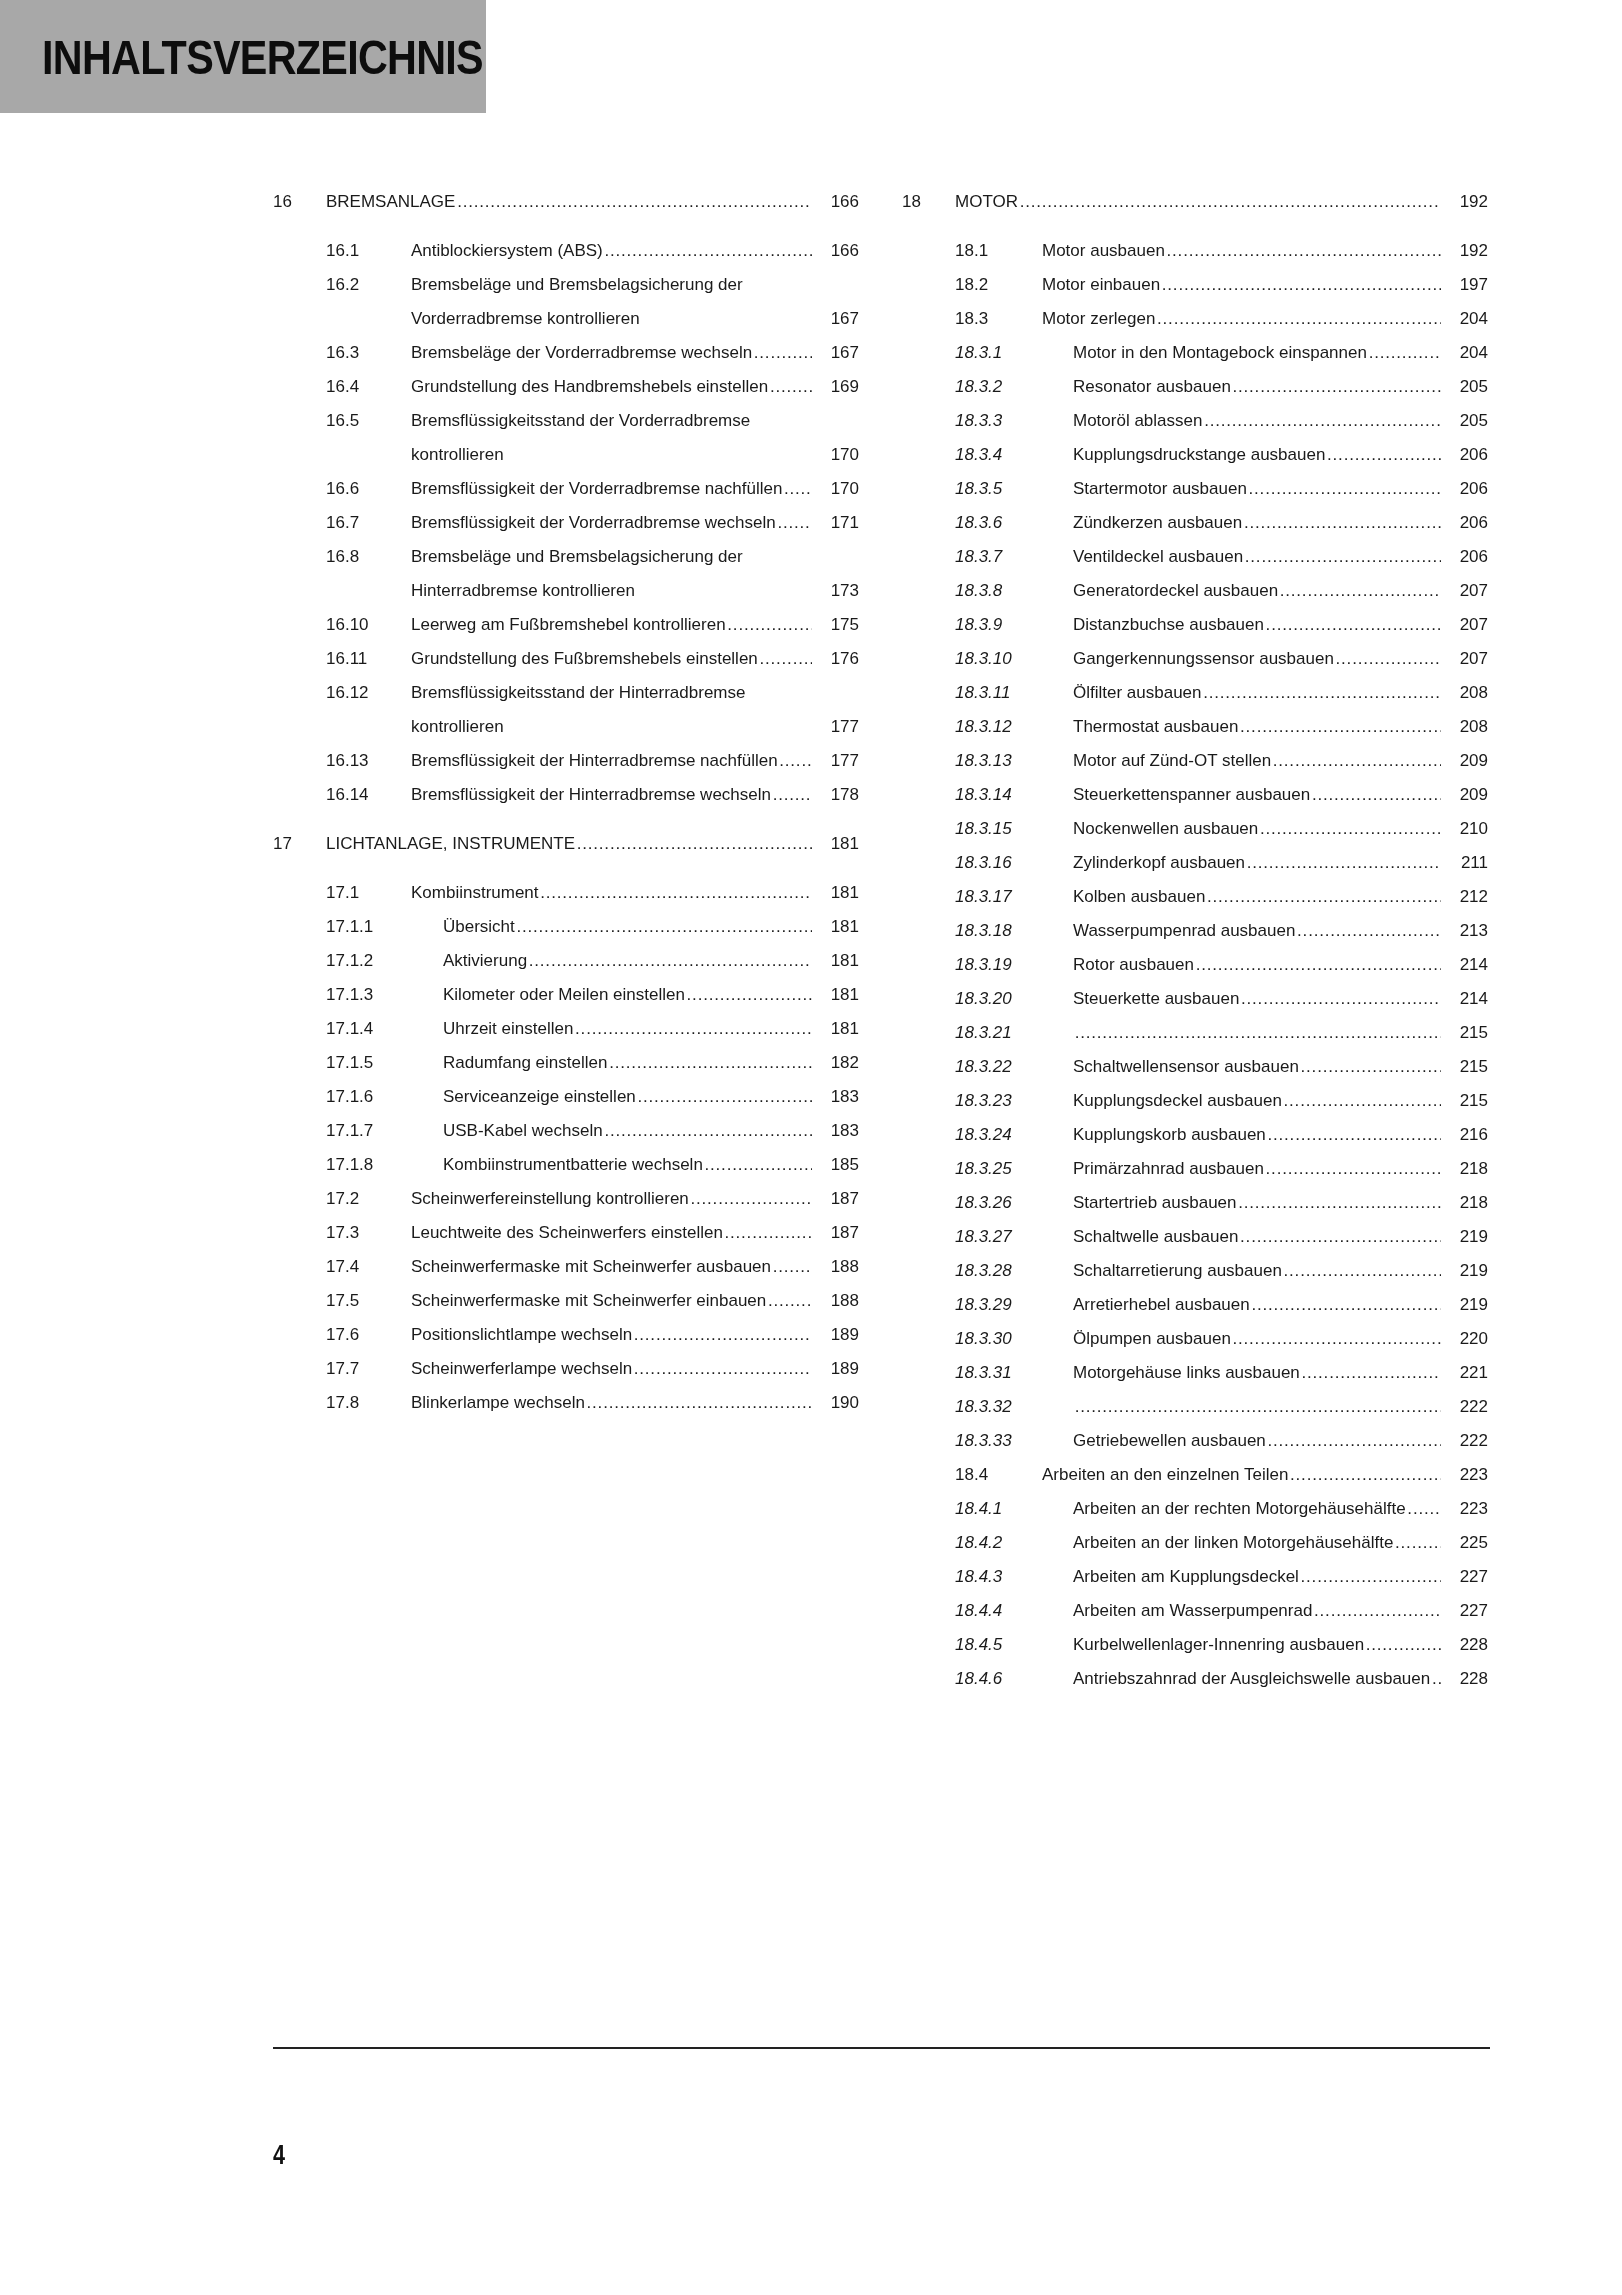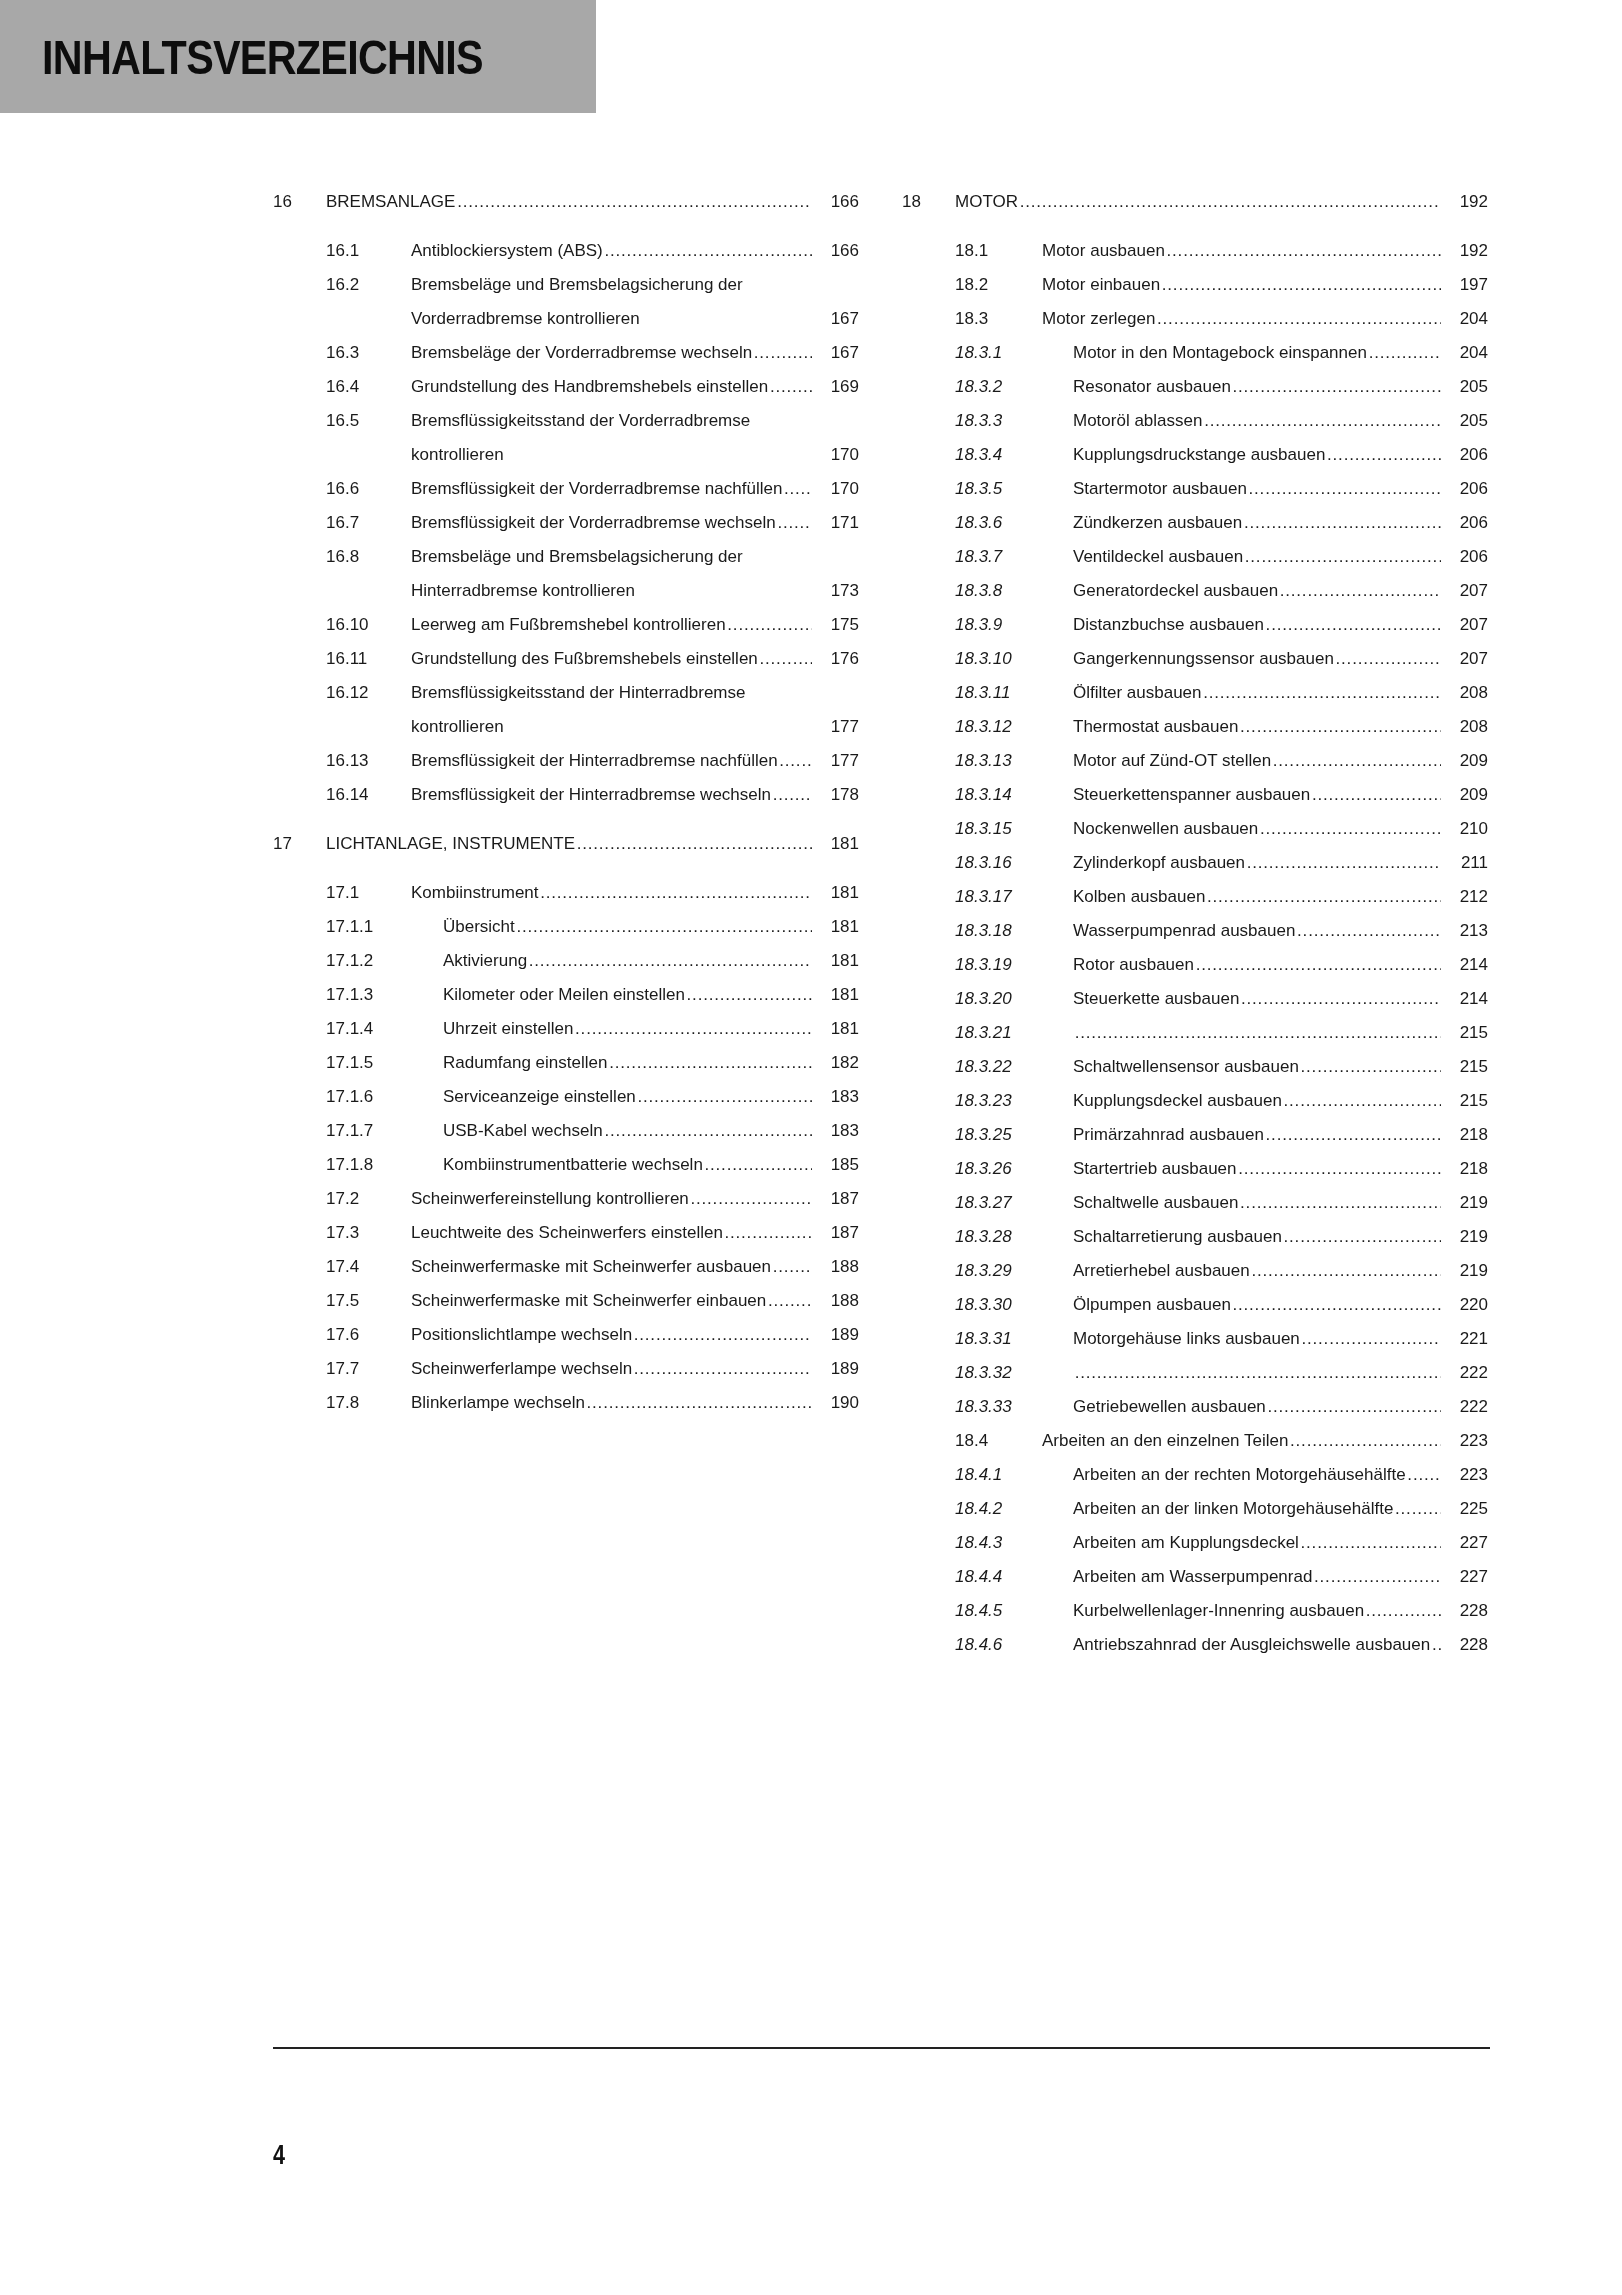--- a/index.html
+++ b/index.html
@@ -1,18 +1,18 @@
 <!DOCTYPE html>
 <html style="font-size:13.3px"><head>
 <meta charset="utf-8">
 <style>
   html, body { margin:0; padding:0; background:#ffffff; }
   body { width:1622px; height:2295px; position:relative; overflow:hidden;
          font-family:"Liberation Sans", sans-serif; color:#1a1a1a; }
-  .header-box { position:absolute; left:0; top:0; width:596px; height:113px; background:#a8a8a8; }
+  .header-box { position:absolute; left:0; top:0; width:486px; height:113px; background:#a8a8a8; }
   .header-title { position:absolute; left:42px; top:33px; font-family:"Liberation Sans", sans-serif;
          font-weight:bold; font-size:48px; line-height:50px; color:#0d0d0d; letter-spacing:-0.8px;
          transform:scaleX(0.86); transform-origin:left center; white-space:nowrap; }
   .col { position:absolute; top:185px; font-size:17px; line-height:34px; }
   .col.left { left:273px; width:586px; }
   .col.right { left:902px; width:586px; }
   .chapter { position:relative; margin-bottom:15px; }
   .entry { position:relative; display:flex; align-items:flex-start; }
   .num { flex:none; white-space:nowrap; }
   .title-wrap { flex:1; display:flex; align-items:flex-end; min-width:0; }
@@ -504,20 +504,28 @@
       </div>
       <div class="entry lvl2">
         <span class="num">18.3.23</span>
         <span class="title-wrap">
           <span class="title-text">Kupplungsdeckel ausbauen</span>
           <span class="leader"></span>
           <span class="page">215</span>
         </span>
       </div>
       <div class="entry lvl2">
+        <span class="num">18.3.24</span>
+        <span class="title-wrap">
+          <span class="title-text">Kupplungskorb ausbauen</span>
+          <span class="leader"></span>
+          <span class="page">216</span>
+        </span>
+      </div>
+      <div class="entry lvl2">
         <span class="num">18.3.25</span>
         <span class="title-wrap">
           <span class="title-text">Primärzahnrad ausbauen</span>
           <span class="leader"></span>
           <span class="page">218</span>
         </span>
       </div>
       <div class="entry lvl2">
         <span class="num">18.3.26</span>
         <span class="title-wrap">

